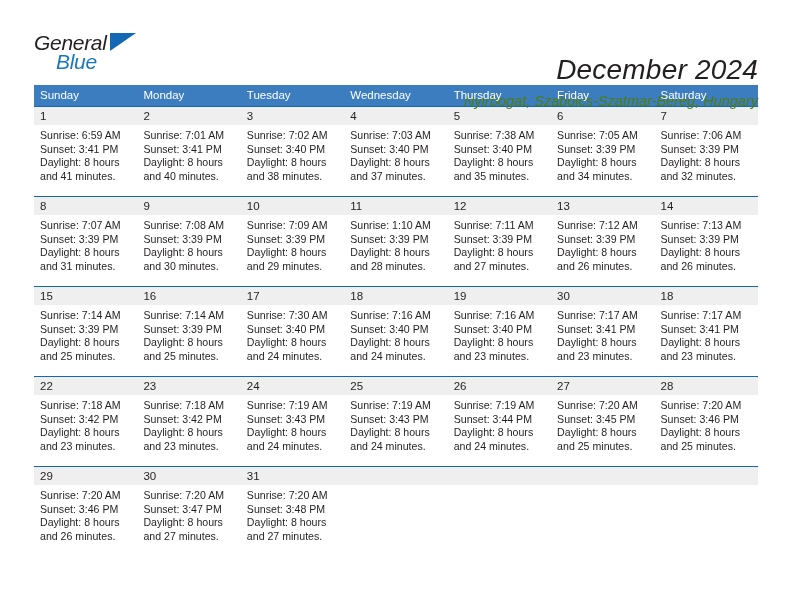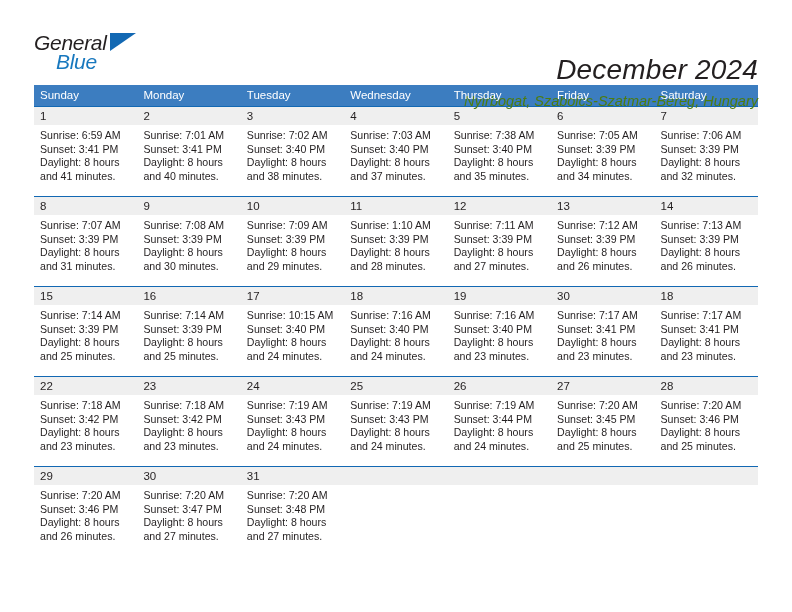--- a/index.html
+++ b/index.html
@@ -315,21 +315,21 @@
           <div class="cellbody">
             <div>Sunrise: 7:14 AM</div>
             <div>Sunset: 3:39 PM</div>
             <div>Daylight: 8 hours</div>
             <div>and 25 minutes.</div>
           </div>
         </td>
         <td>
           <div class="daynum">17</div>
           <div class="cellbody">
-            <div>Sunrise: 10:15 AM</div>
+            <div>Sunrise: 7:30 AM</div>
             <div>Sunset: 3:40 PM</div>
             <div>Daylight: 8 hours</div>
             <div>and 24 minutes.</div>
           </div>
         </td>
         <td>
           <div class="daynum">18</div>
           <div class="cellbody">
             <div>Sunrise: 7:16 AM</div>
             <div>Sunset: 3:40 PM</div>

